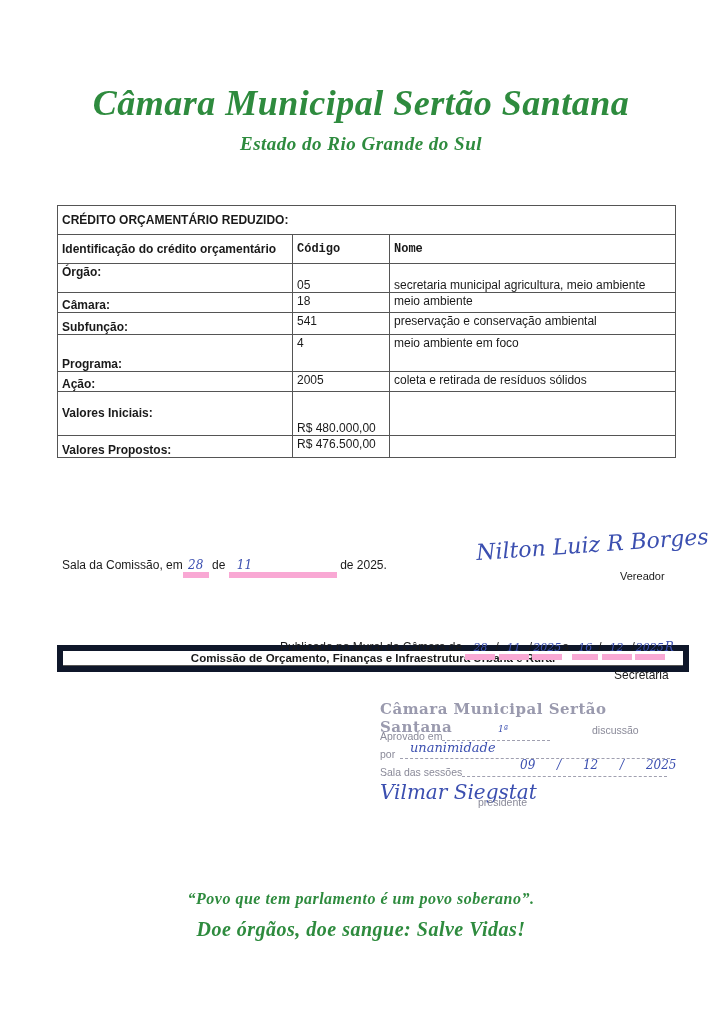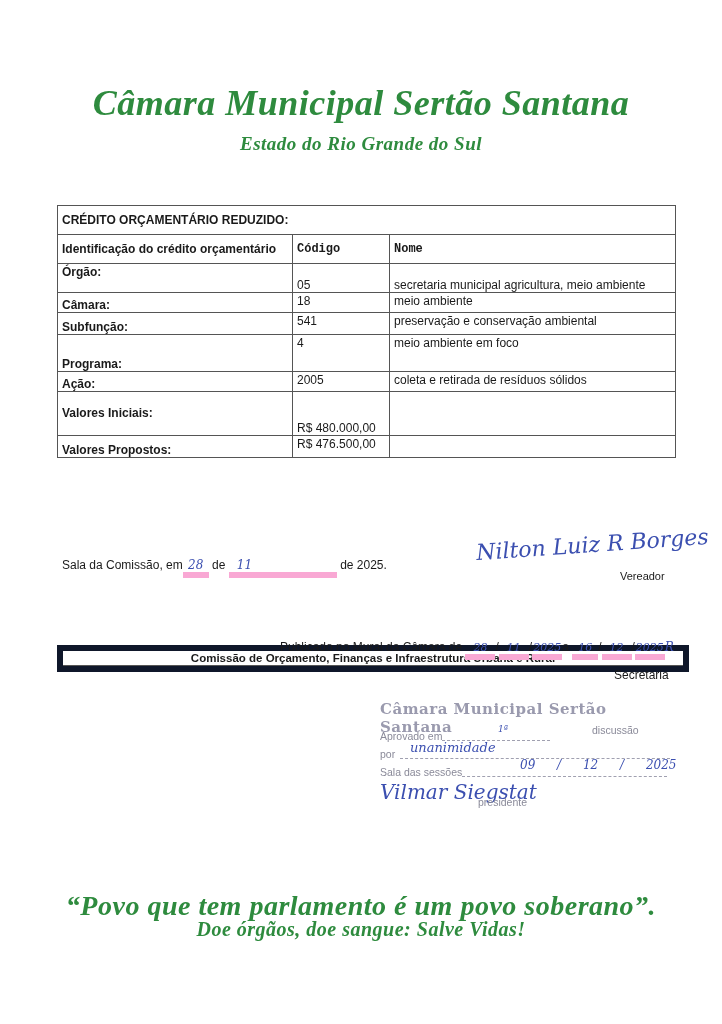--- a/index.html
+++ b/index.html
@@ -46,21 +46,21 @@
     #committee .c-row { padding-left: 4px; height: 14px; line-height: 14px; }
 
     #publicado { left: 280px; top: 640px; font-size: 12px; }
     #secretaria { left: 614px; top: 668px; font-size: 12px; }
 
     
     #stamp { left: 380px; top: 700px; width: 300px; height: 110px; color: #8a8a99; font-size: 10.5px; }
     #stamp .stamp-title { font-family: "DejaVu Serif", serif; font-weight: bold; font-size: 15px; letter-spacing: 0.5px; color: #9a9aae; }
     #stamp .s-line { position: absolute; border-bottom: 1px dashed #a0a0b0; }
 
-    #quote1 { left: 0; width: 722px; top: 890px; font-size: 28px; font-style: italic; }
+    #quote1 { left: 0; width: 722px; top: 890px; font-size: 16px; font-style: italic; }
     #quote2 { left: 0; width: 722px; top: 918px; font-size: 20px; font-style: italic; }
   </style>
 </head>
 <body>
 
 <div class="abs gothic" id="title">Câmara Municipal Sertão Santana</div>
 <div class="abs gothic" id="subtitle">Estado do Rio Grande do Sul</div>
 
 <table class="abs" id="credit-table">
   <colgroup>

